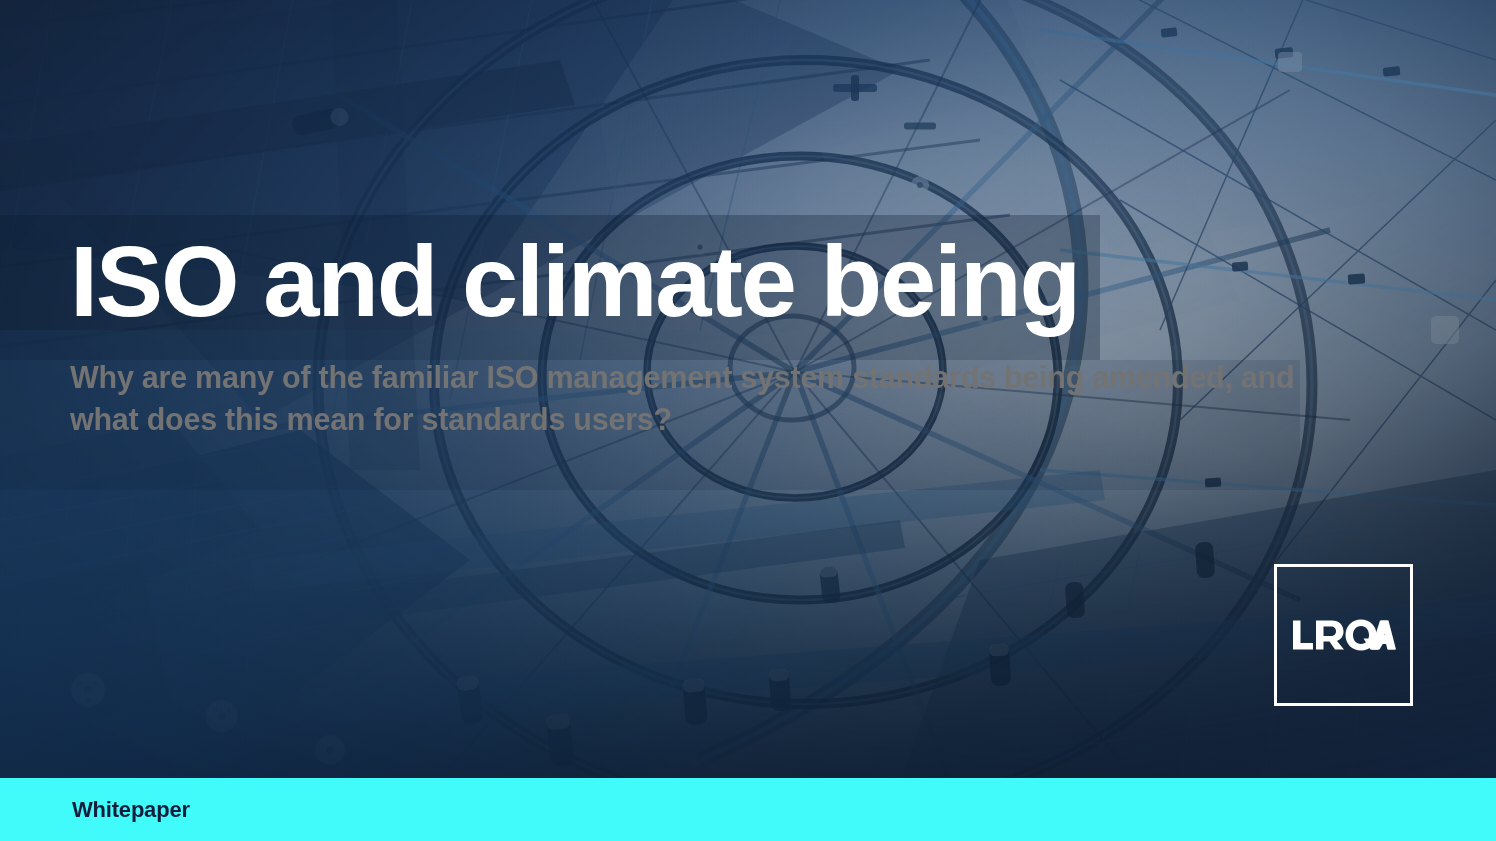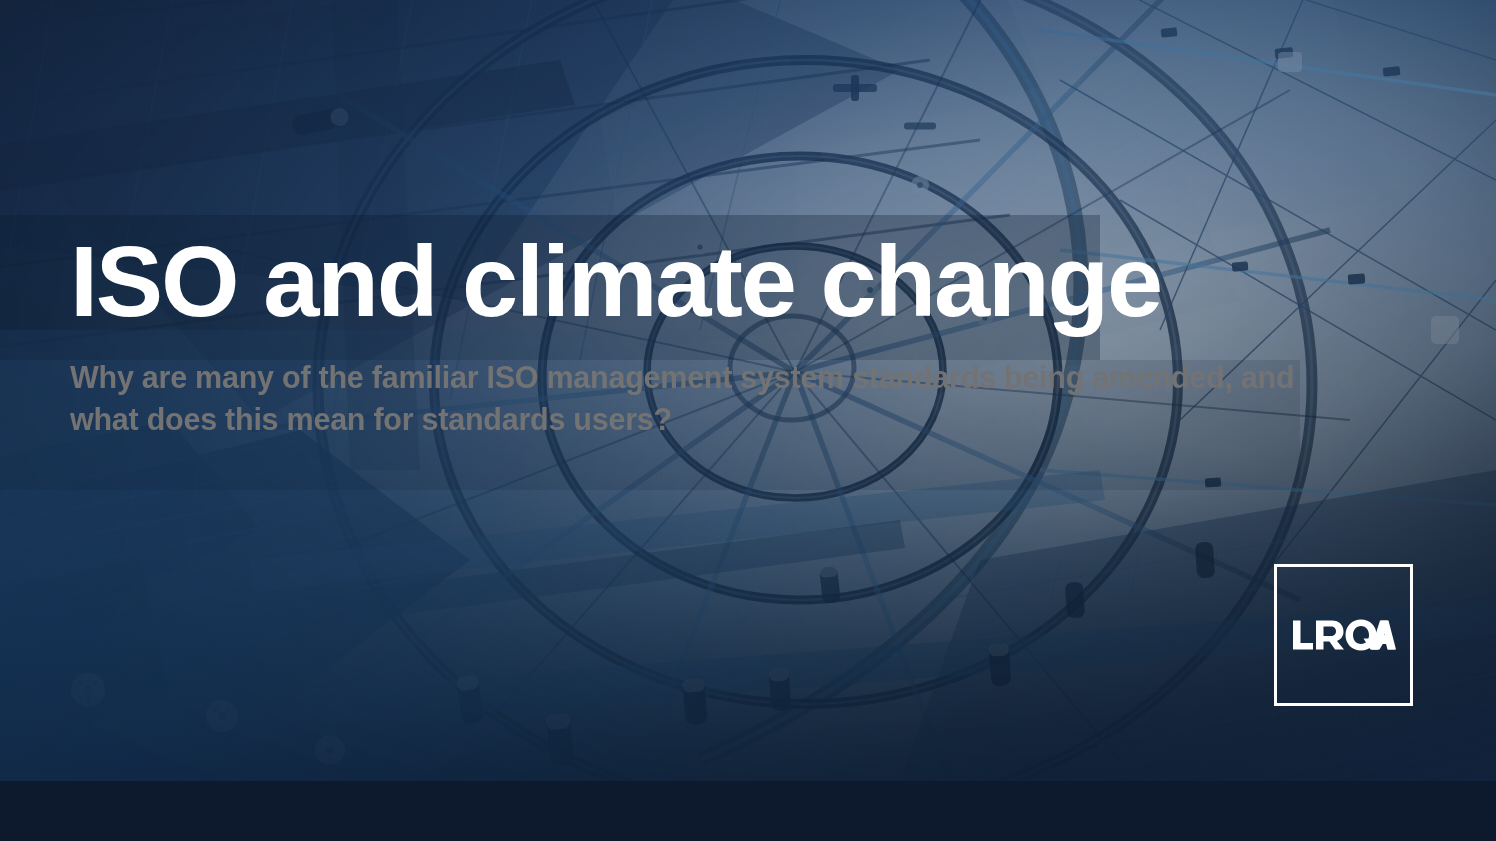--- a/index.html
+++ b/index.html
@@ -382,21 +382,21 @@
         <rect x="0" y="330" width="1496" height="451" fill="url(#gBottomBlue)"></rect>
         <rect x="0" y="0" width="1496" height="781" fill="url(#gRightDark)"></rect>
 
         <rect x="0" y="215" width="1100" height="145" fill="#0b1a30" opacity="0.30"></rect>
         <rect x="0" y="360" width="1300" height="130" fill="#0b1a30" opacity="0.14"></rect>
       </g>
     </svg>
   </div>
 
   <div class="title-block">
-    <h1 class="cover-title">ISO and climate change</h1>
+    <h1 class="cover-title">ISO and climate being</h1>
     <p class="cover-subtitle">Why are many of the familiar ISO management system standards being amended, and what does this mean for standards users?</p>
   </div>
 
   <div class="logo-frame">
     <svg viewBox="0 0 208 62" aria-hidden="true">
       <g fill="#ffffff">
 
         <path d="M2,2 L17,2 L17,47 L42,47 L42,60 L2,60 Z"></path>
 
         <path d="M48,2 L80,2 C94,2 103,11 103,24 C103,33 98,40 90,43 L104,60 L86,60 L75,44 L63,44 L63,60 L48,60 Z
@@ -407,14 +407,17 @@
 
         <path d="M143,38 L158,38 L173,60 L157,60 Z"></path>
 
         <path d="M178,2 L193,2 L208,60 L192,60 L189.5,49 L181.5,49 L184,37 L187,37 L185.5,28 L184,37 L181.5,49 L175,60 L160,60 Z"></path>
         <path d="M176,2 L191,2 L206,60 L191,60 L186.5,43 L177,43 L172.5,60 L157.5,60 Z
                  M181.8,18 L179.8,31 L187,31 Z" fill="#ffffff"></path>
       </g>
     </svg>
   </div>
 
+  <div class="bottom-banner">
+    <span class="banner-label">Whitepaper</span>
+  </div>
 
 </div>
 
 </body></html>

